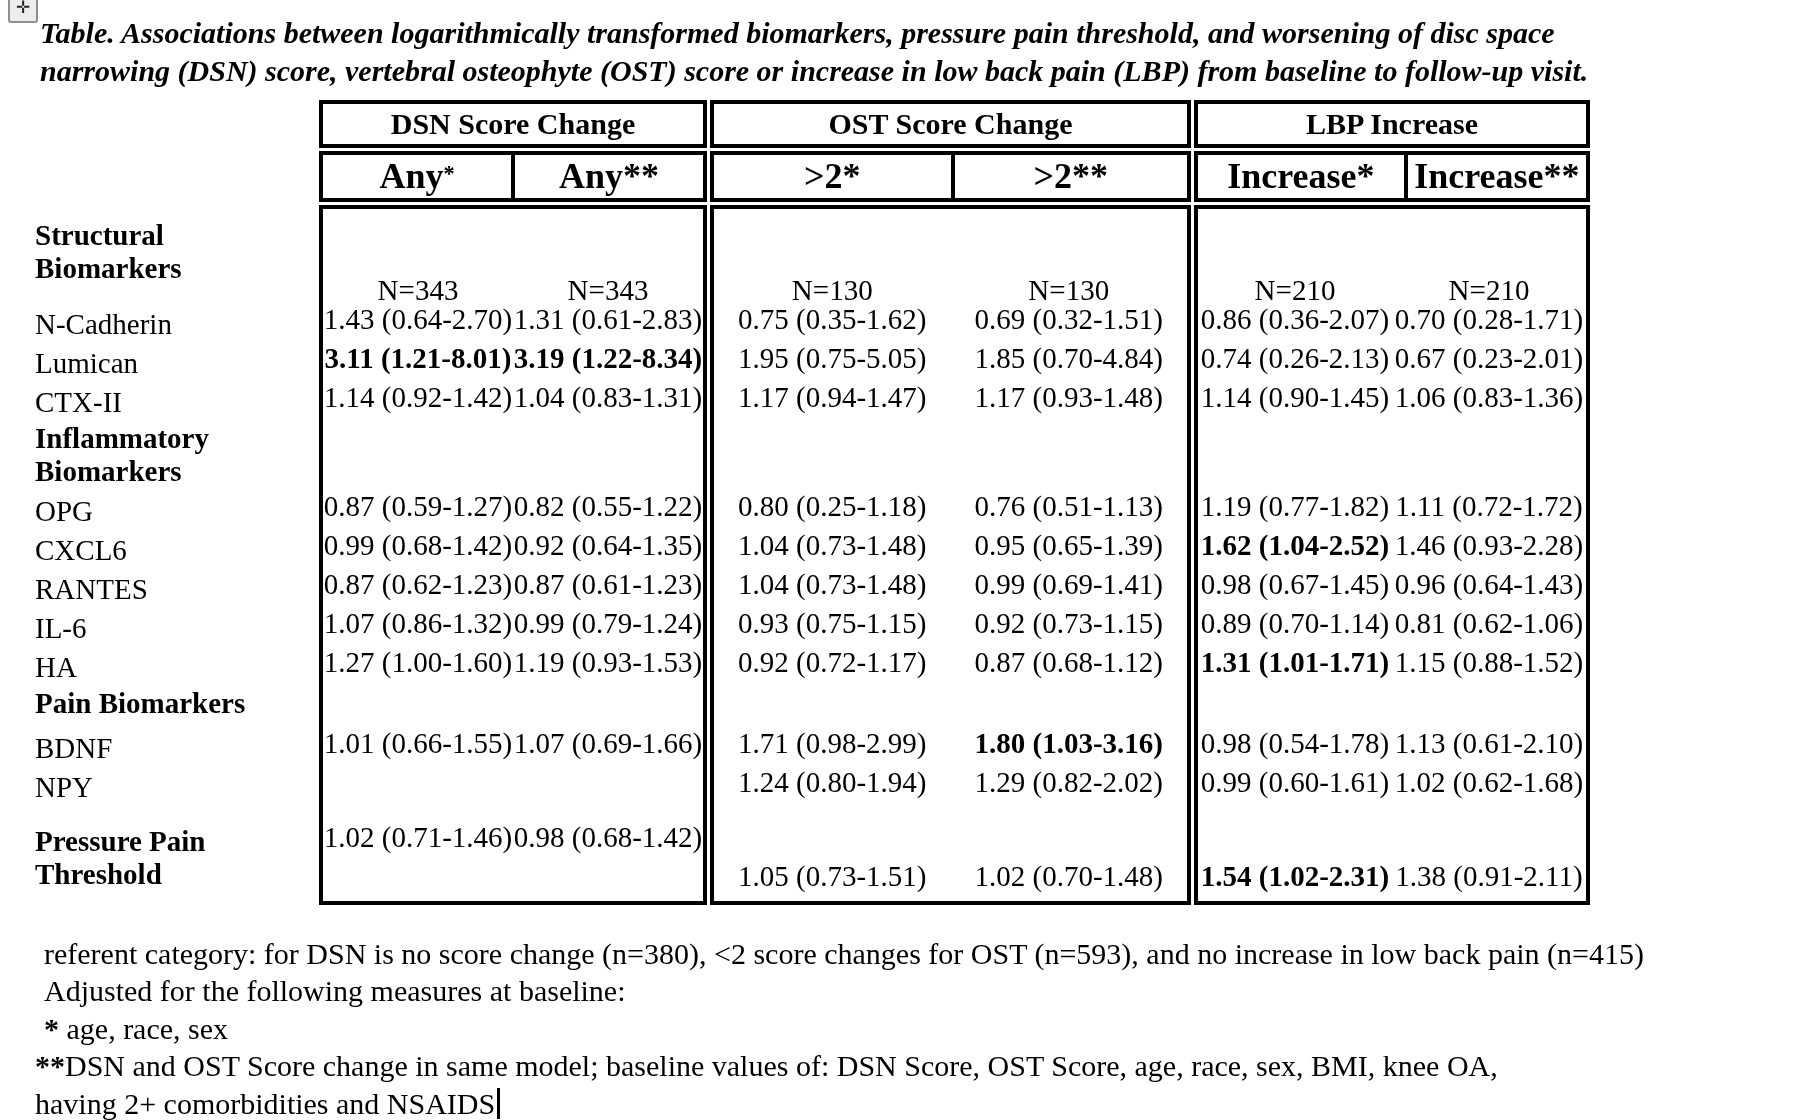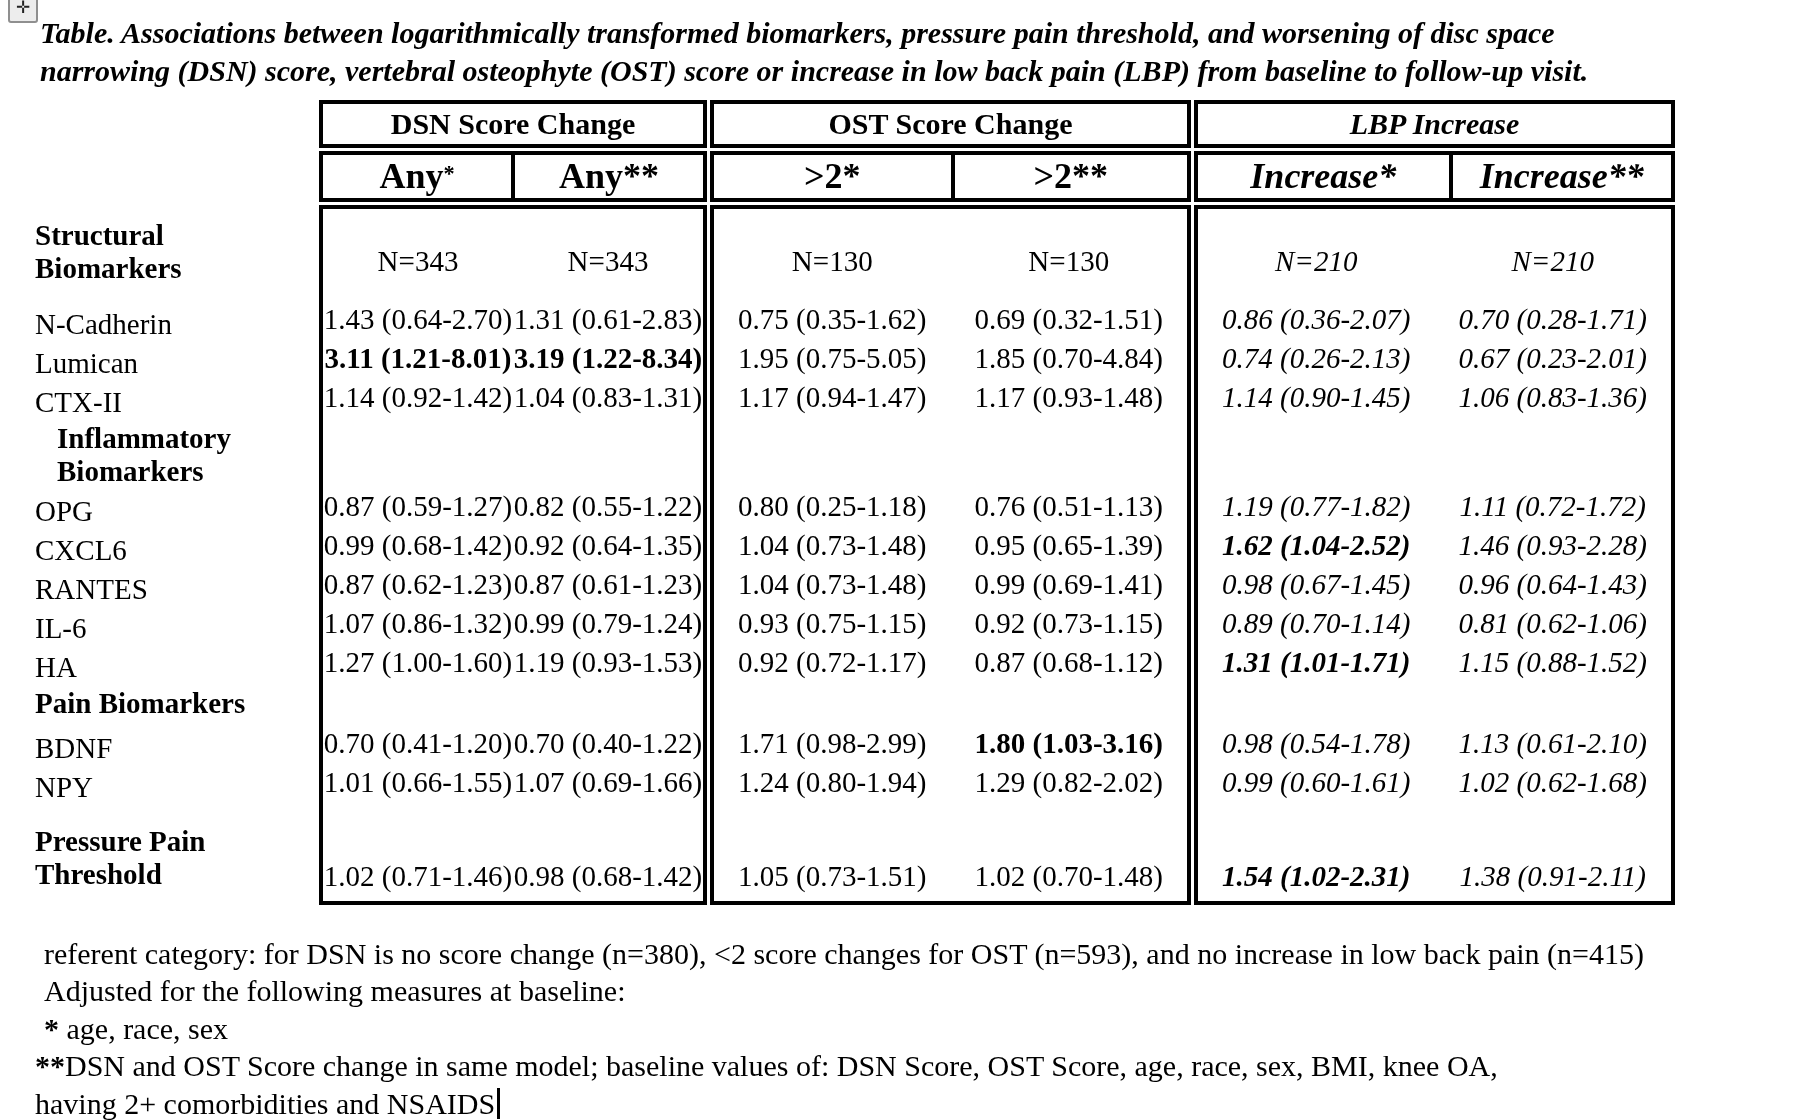--- a/index.html
+++ b/index.html
@@ -18,21 +18,21 @@
   .caption div{white-space:nowrap;font-style:italic;}
 
   
   .tbl{margin-top:2px;}
   .hrow{display:flex;margin-left:284px;margin-bottom:3px;}
   .gbox{
     border:4px solid #000;box-sizing:border-box;margin-right:3px;
     display:flex;align-items:center;justify-content:center;
     font-weight:bold;font-size:30px;
   }
-  .w-dsn{width:388px;} .w-ost{width:481px;} .w-lbp{width:481px;font-style:italic;}
+  .w-dsn{width:388px;} .w-ost{width:481px;} .w-lbp{width:396px;}
   .h1{height:48px;}
   .h2{height:51px;padding:0;justify-content:flex-start;}
   .hcell{
     height:100%;display:flex;align-items:center;justify-content:center;
     font-weight:bold;font-size:36px;box-sizing:border-box;
   }
   .hcell.second{border-left:4px solid #000;}
   .sp50a{width:49.5%;} .sp50b{width:50.5%;}
   .sp50{width:50%;}
   .sp53{width:53%;} .sp47{width:47%;}
@@ -45,23 +45,23 @@
     padding:10px 0 8px 0;
   }
   .lrow{display:flex;align-items:center;font-size:29px;line-height:1.14;}
   .lrow.section span{font-weight:bold;}
   .brow{display:flex;align-items:flex-start;}
   .bcell{width:50%;text-align:center;font-size:29px;white-space:nowrap;line-height:1;}
   .bcell.bold{font-weight:bold;}
   
   .lead{height:86px;}
   .lrow.lead{align-items:flex-start;}
-  .brow.lead{align-items:center;}
+  .brow.lead{align-items:flex-end;}
   .item{height:39px;}
-  .gap2{height:70px;margin-left:22px;}
+  .gap2{height:70px;}
   .lrow.gap2{align-items:flex-start;}
   .gap1{height:42px;}
   .lrow.gap1{align-items:flex-start;}
   .tail{height:84px;}
   .lrow.tail{align-items:flex-end;}
   .brow.tail{align-items:flex-end;padding-bottom:2px;}
 
   
   .footnotes{margin-top:30px;font-size:30px;line-height:1.25;}
   .fn{padding-left:9px;}
@@ -211,24 +211,20 @@
           </div>
           <div class="brow item">
             <div class="bcell">1.27 (1.00-1.60)</div>
             <div class="bcell">1.19 (0.93-1.53)</div>
           </div>
           <div class="brow gap1">
             <div class="bcell"></div>
             <div class="bcell"></div>
           </div>
           <div class="brow item">
-            <div class="bcell">0.70 (0.41-1.20)</div>
-            <div class="bcell">0.70 (0.40-1.22)</div>
-          </div>
-          <div class="brow item">
             <div class="bcell">1.01 (0.66-1.55)</div>
             <div class="bcell">1.07 (0.69-1.66)</div>
           </div>
           <div class="brow tail">
             <div class="bcell">1.02 (0.71-1.46)</div>
             <div class="bcell">0.98 (0.68-1.42)</div>
           </div>
         </div>
       <div class="gbody w-ost">
           <div class="brow lead">

